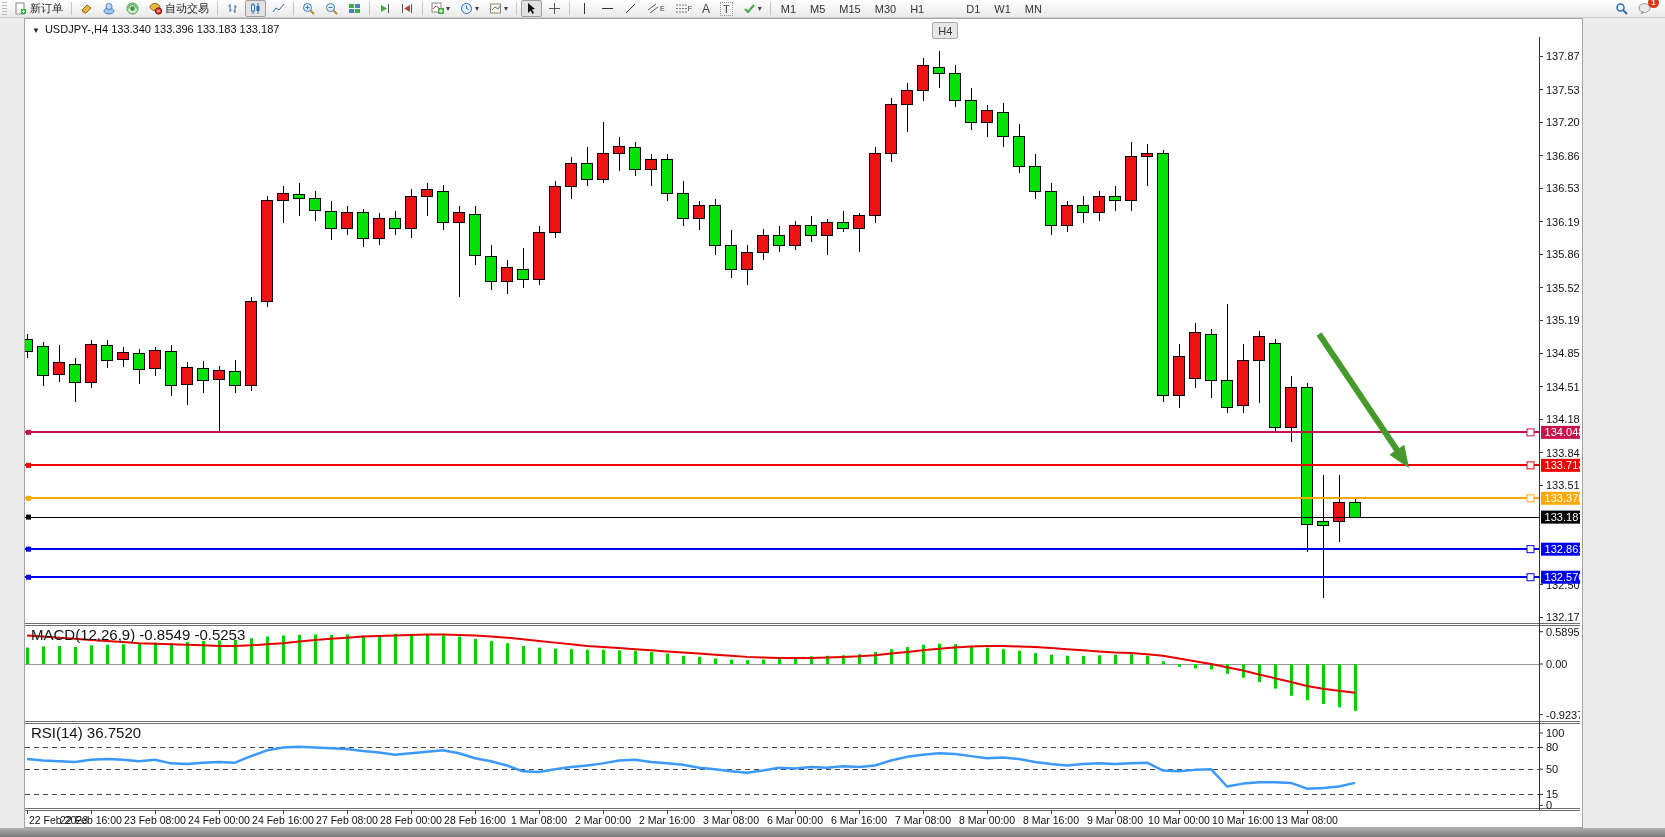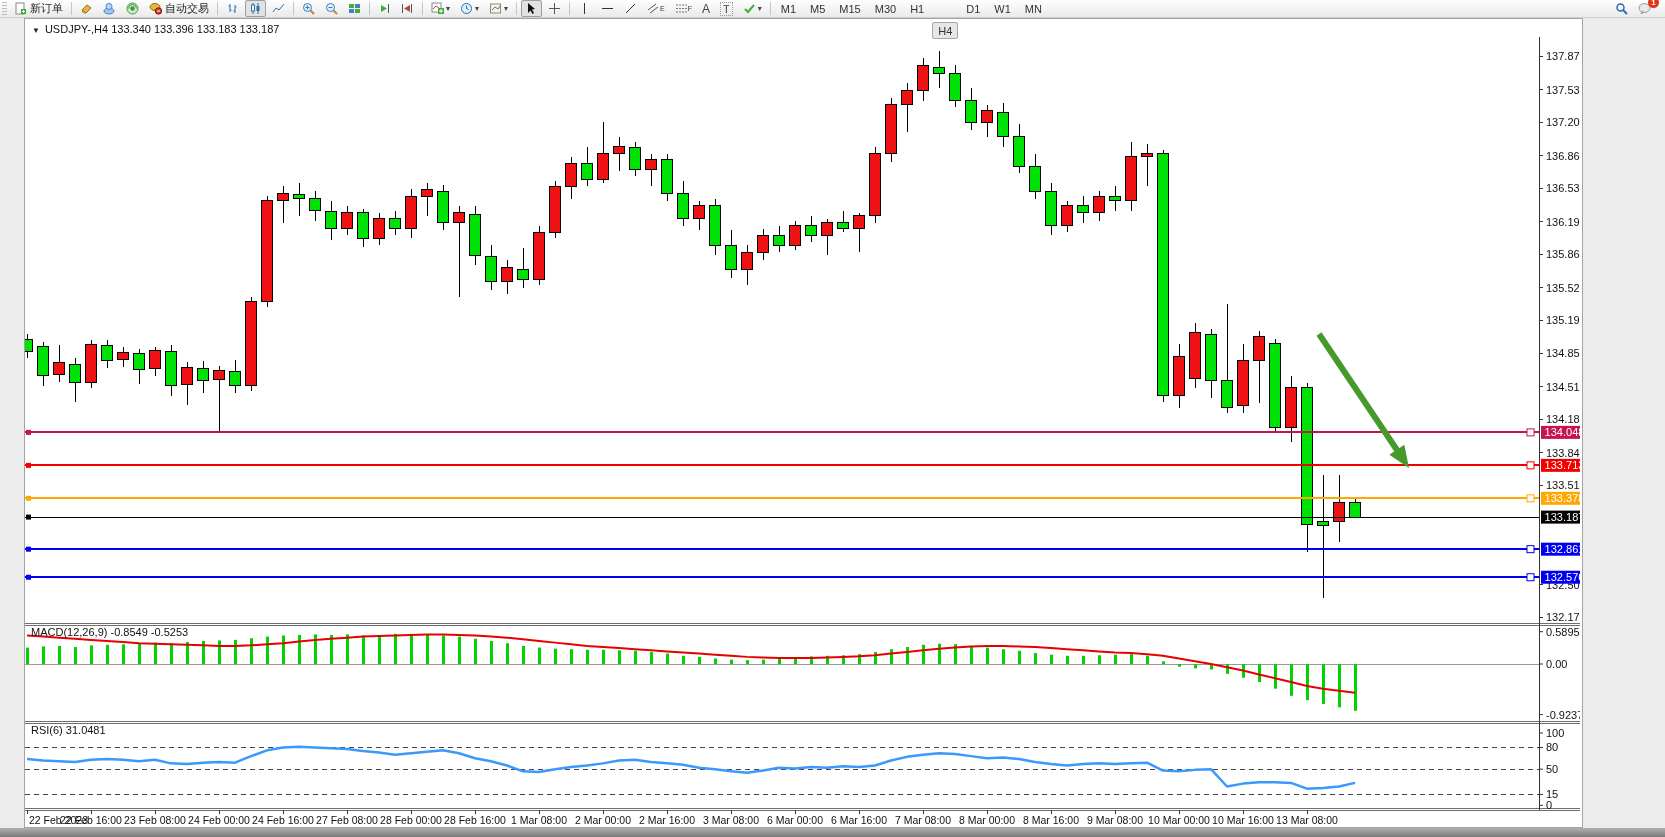--- a/index.html
+++ b/index.html
@@ -15,21 +15,21 @@
   .caret{font-size:8px;color:#444;margin-left:2px;}
   .tf{padding:0 5px;color:#333;text-align:right;}
   .tf.active{background:#e6e6e6;border:1px solid #a8a8a8;margin-top:44px;}
   .spacer{flex:1;}
   .badge{position:relative;}
   .badge .dot{position:absolute;top:-4px;right:-5px;background:#e03318;color:#fff;border-radius:50%;
     width:11px;height:11px;font-size:8px;line-height:11px;text-align:center;font-weight:bold;}
   .chart-window{position:absolute;left:0;top:18px;width:1557px;height:808px;background:#fff;border:1px solid #a3a3a3;margin-left:24px;}
   .chart-title{position:absolute;left:7px;top:4px;font-size:11px;color:#111;z-index:3;}
   .chart-title .tri{font-size:8px;color:#222;margin-right:5px;}
-  .ind-label{position:absolute;left:6px;font-size:11px;color:#111;z-index:3;}
+  .ind-label{position:absolute;left:6px;font-size:15px;color:#111;z-index:3;}
   #chart-svg{position:absolute;left:0;top:0;}
   .bottom-strip{position:absolute;left:0;top:828px;width:1665px;height:9px;
     background:linear-gradient(#b0b0b0,#787878);}
   .icon12{width:13px;height:13px;display:inline-block;}
   text{font-family:"Liberation Sans",sans-serif;}
 </style>
 </head>
 <body>
 
 <div class="toolbar">
@@ -233,21 +233,21 @@
       </svg>
     <span class="dot">1</span>
   </span>
 </div>
 
 <div class="chart-window">
   <div class="chart-title">
     <span class="tri">▼</span><span>USDJPY-,H4  133.340 133.396 133.183 133.187</span>
   </div>
   <div class="ind-label" style="top:607px">MACD(12,26,9) -0.8549 -0.5253</div>
-  <div class="ind-label" style="top:705px">RSI(6) 31.0481</div>
+  <div class="ind-label" style="top:705px">RSI(14) 36.7520</div>
   <svg id="chart-svg" width="1555" height="806">
       <line x1="0" y1="604" x2="1555" y2="604" stroke="#6e6e6e" stroke-width="1" shape-rendering="crispEdges"></line>
       <line x1="0" y1="606" x2="1555" y2="606" stroke="#6e6e6e" stroke-width="1" shape-rendering="crispEdges"></line>
       <line x1="0" y1="702" x2="1555" y2="702" stroke="#6e6e6e" stroke-width="1" shape-rendering="crispEdges"></line>
       <line x1="0" y1="704" x2="1555" y2="704" stroke="#6e6e6e" stroke-width="1" shape-rendering="crispEdges"></line>
       <line x1="0" y1="789" x2="1555" y2="789" stroke="#6e6e6e" stroke-width="1" shape-rendering="crispEdges"></line>
       <line x1="0" y1="791" x2="1555" y2="791" stroke="#6e6e6e" stroke-width="1" shape-rendering="crispEdges"></line>
       <line x1="1514" y1="18" x2="1514" y2="791" stroke="#333" shape-rendering="crispEdges"></line>
       <g>
         <line x1="1514" y1="37.3" x2="1518" y2="37.3" stroke="#333" shape-rendering="crispEdges"></line>

